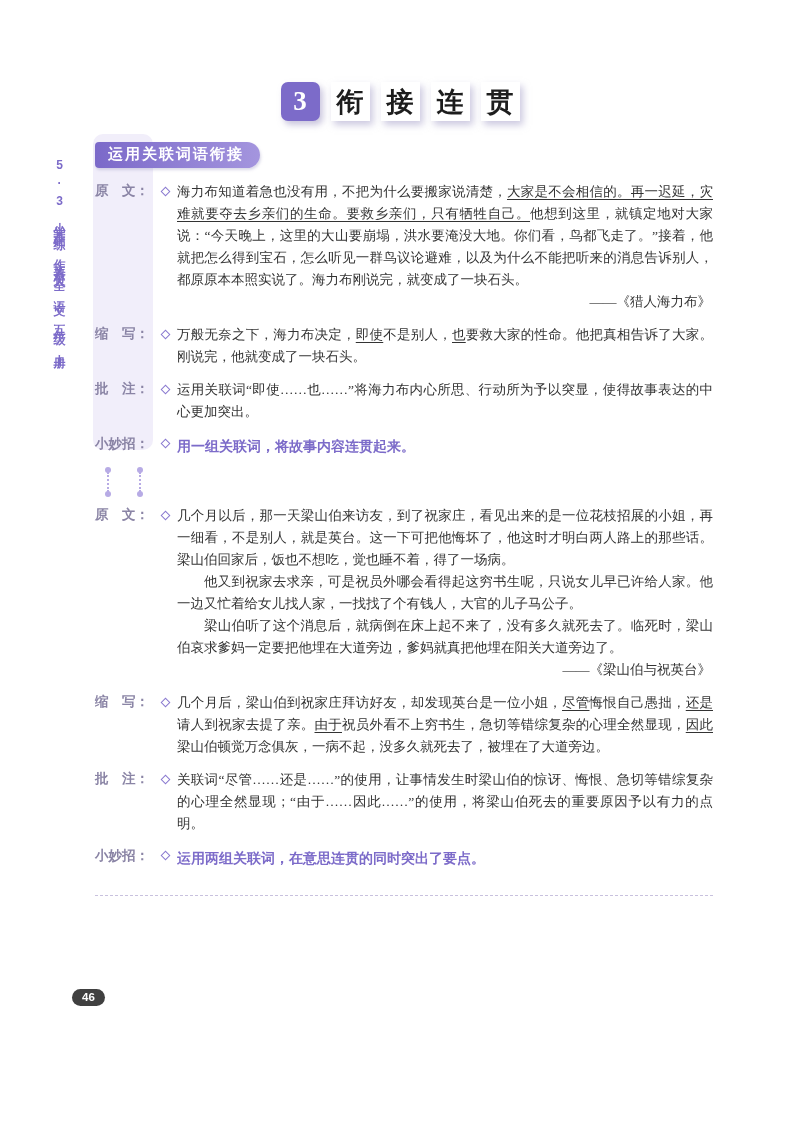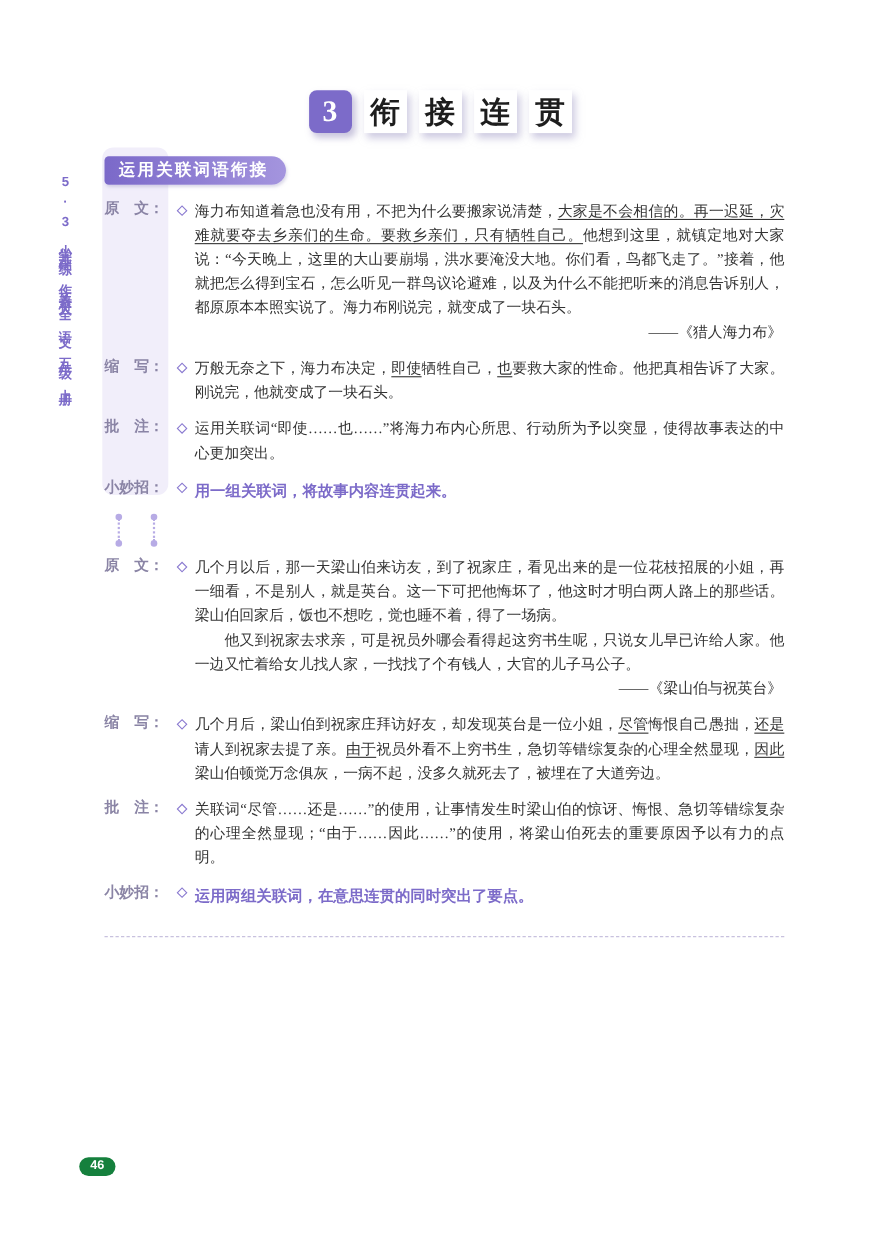--- a/index.html
+++ b/index.html
@@ -57,21 +57,21 @@
   .connector { position:relative; height:32px; margin:2px 0 6px 0; }
   .cline { position:absolute; top:5px; height:20px; border-left:2px dotted #b7abe5; }
   .cline::before, .cline::after { content:""; position:absolute; left:-4px;
     width:6px; height:6px; border-radius:50%; background:#b7abe5; }
   .cline::before { top:-5px; }
   .cline::after { bottom:-5px; }
   .cline.c1 { left:12px; }
   .cline.c2 { left:44px; }
 
   
-  .page-num { position:absolute; left:72px; top:1052px; background:#15803d; color:#fff;
+  .page-num { position:absolute; left:72px; top:989px; background:#404040; color:#fff;
     font-family:"Liberation Sans", sans-serif; font-size:11.5px; font-weight:bold;
     padding:2px 10px 3px 10px; border-radius:11px; }
 </style>
 </head>
 <body>
 
 <div class="title-row">
   <div class="tile tile-num">3</div>
   <div class="tile tile-char">衔</div>
   <div class="tile tile-char">接</div>
@@ -99,21 +99,21 @@
           <div class="row-content">
             <span class="bullet"></span>
             <p><span>海力布知道着急也没有用，不把为什么要搬家说清楚，</span><span class="u">大家是不会相信的。再一迟延，灾难就要夺去乡亲们的生命。要救乡亲们，只有牺牲自己。</span><span>他想到这里，就镇定地对大家说：“今天晚上，这里的大山要崩塌，洪水要淹没大地。你们看，鸟都飞走了。”接着，他就把怎么得到宝石，怎么听见一群鸟议论避难，以及为什么不能把听来的消息告诉别人，都原原本本照实说了。海力布刚说完，就变成了一块石头。</span></p>
             <div class="attribution">——《猎人海力布》</div>
           </div>
         </div>
         <div class="row">
           <div class="row-label">缩　写：</div>
           <div class="row-content">
             <span class="bullet"></span>
-            <p><span>万般无奈之下，海力布决定，</span><span class="u">即使</span><span>牺牲自己，</span><span class="u">也</span><span>要救大家的性命。他把真相告诉了大家。刚说完，他就变成了一块石头。</span></p>
+            <p><span>万般无奈之下，海力布决定，</span><span class="u">即使</span><span>不是别人，</span><span class="u">也</span><span>要救大家的性命。他把真相告诉了大家。刚说完，他就变成了一块石头。</span></p>
           </div>
         </div>
         <div class="row">
           <div class="row-label">批　注：</div>
           <div class="row-content">
             <span class="bullet"></span>
             <p><span>运用关联词“即使……也……”将海力布内心所思、行动所为予以突显，使得故事表达的中心更加突出。</span></p>
           </div>
         </div>
         <div class="row tip-row">
@@ -128,20 +128,21 @@
         <span class="cline c1"></span>
         <span class="cline c2"></span>
       </div>
       <div class="section">
         <div class="row">
           <div class="row-label">原　文：</div>
           <div class="row-content">
             <span class="bullet"></span>
             <p><span>几个月以后，那一天梁山伯来访友，到了祝家庄，看见出来的是一位花枝招展的小姐，再一细看，不是别人，就是英台。这一下可把他悔坏了，他这时才明白两人路上的那些话。梁山伯回家后，饭也不想吃，觉也睡不着，得了一场病。</span></p>
             <p class="indent"><span>他又到祝家去求亲，可是祝员外哪会看得起这穷书生呢，只说女儿早已许给人家。他一边又忙着给女儿找人家，一找找了个有钱人，大官的儿子马公子。</span></p>
+            <p class="indent"><span>梁山伯听了这个消息后，就病倒在床上起不来了，没有多久就死去了。临死时，梁山伯哀求爹妈一定要把他埋在大道旁边，爹妈就真把他埋在阳关大道旁边了。</span></p>
             <div class="attribution">——《梁山伯与祝英台》</div>
           </div>
         </div>
         <div class="row">
           <div class="row-label">缩　写：</div>
           <div class="row-content">
             <span class="bullet"></span>
             <p><span>几个月后，梁山伯到祝家庄拜访好友，却发现英台是一位小姐，</span><span class="u">尽管</span><span>悔恨自己愚拙，</span><span class="u">还是</span><span>请人到祝家去提了亲。</span><span class="u">由于</span><span>祝员外看不上穷书生，急切等错综复杂的心理全然显现，</span><span class="u">因此</span><span>梁山伯顿觉万念俱灰，一病不起，没多久就死去了，被埋在了大道旁边。</span></p>
           </div>
         </div>

